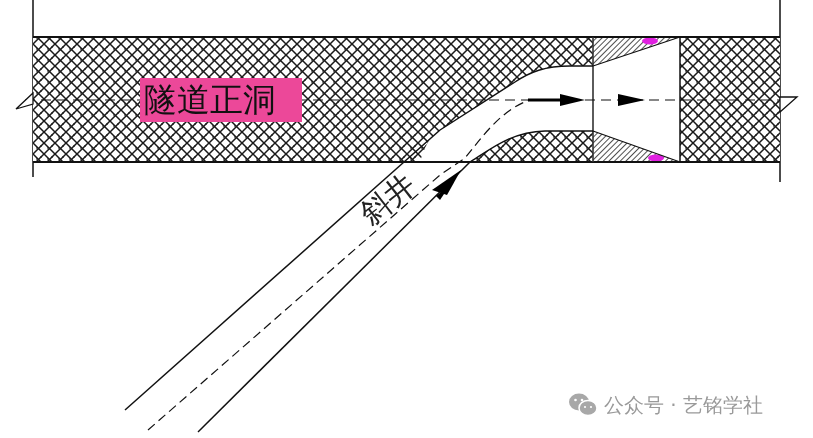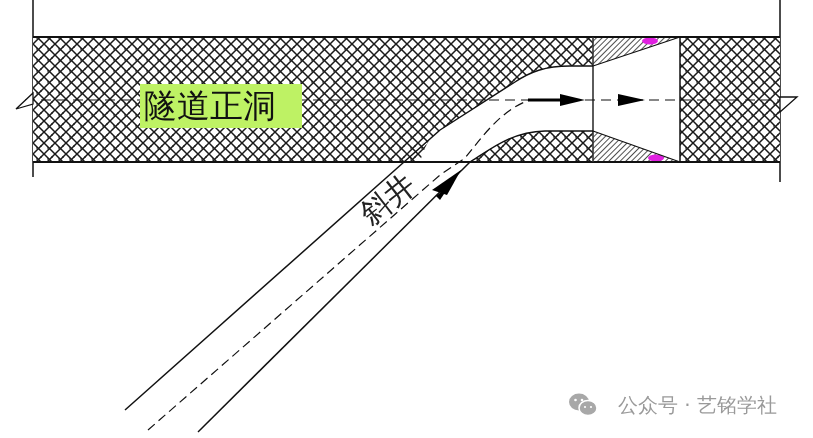--- a/index.html
+++ b/index.html
@@ -1,21 +1,21 @@
 <!DOCTYPE html>
 <html><head>
 <meta charset="utf-8">
 <style>
   html, body { margin: 0; padding: 0; background: #ffffff; }
   body { width: 813px; height: 438px; position: relative; overflow: hidden; font-family: "DejaVu Sans", sans-serif; }
   #stage { position: absolute; left: 0; top: 0; width: 813px; height: 438px; }
-  .label-main { position: absolute; left: 140px; top: 84px; width: 162px; height: 44px; background: #bef264; }
+  .label-main { position: absolute; left: 140px; top: 78px; width: 162px; height: 44px; background: #ec4899; }
   .label-main span { position: absolute; left: 4px; top: 2px; font-size: 33px; letter-spacing: 0px; color: #111; font-family: "DejaVu Sans", sans-serif; font-weight: 300; line-height: 40px; }
   .label-incline { position: absolute; left: 352px; top: 202px; font-size: 30px; color: #222; transform: rotate(-38deg); transform-origin: left top; font-family: "DejaVu Sans", sans-serif; font-weight: 300; white-space: nowrap; }
-  .watermark { position: absolute; left: 568px; top: 391px; height: 28px; display: flex; align-items: center; gap: 20px; color: #9a9a9a; font-size: 20px; font-family: "DejaVu Sans", sans-serif; }
+  .watermark { position: absolute; left: 568px; top: 391px; height: 28px; display: flex; align-items: center; gap: 6px; color: #9a9a9a; font-size: 20px; font-family: "DejaVu Sans", sans-serif; }
   .watermark .wm-icon { width: 30px; height: 26px; position: relative; }
 </style>
 </head>
 <body>
 
 <div id="stage">
 <svg width="813" height="438" viewBox="0 0 813 438" xmlns="http://www.w3.org/2000/svg">
   <defs>
     <pattern id="xhatch" patternUnits="userSpaceOnUse" width="11" height="11">
       <rect width="11" height="11" fill="#ffffff"></rect>

